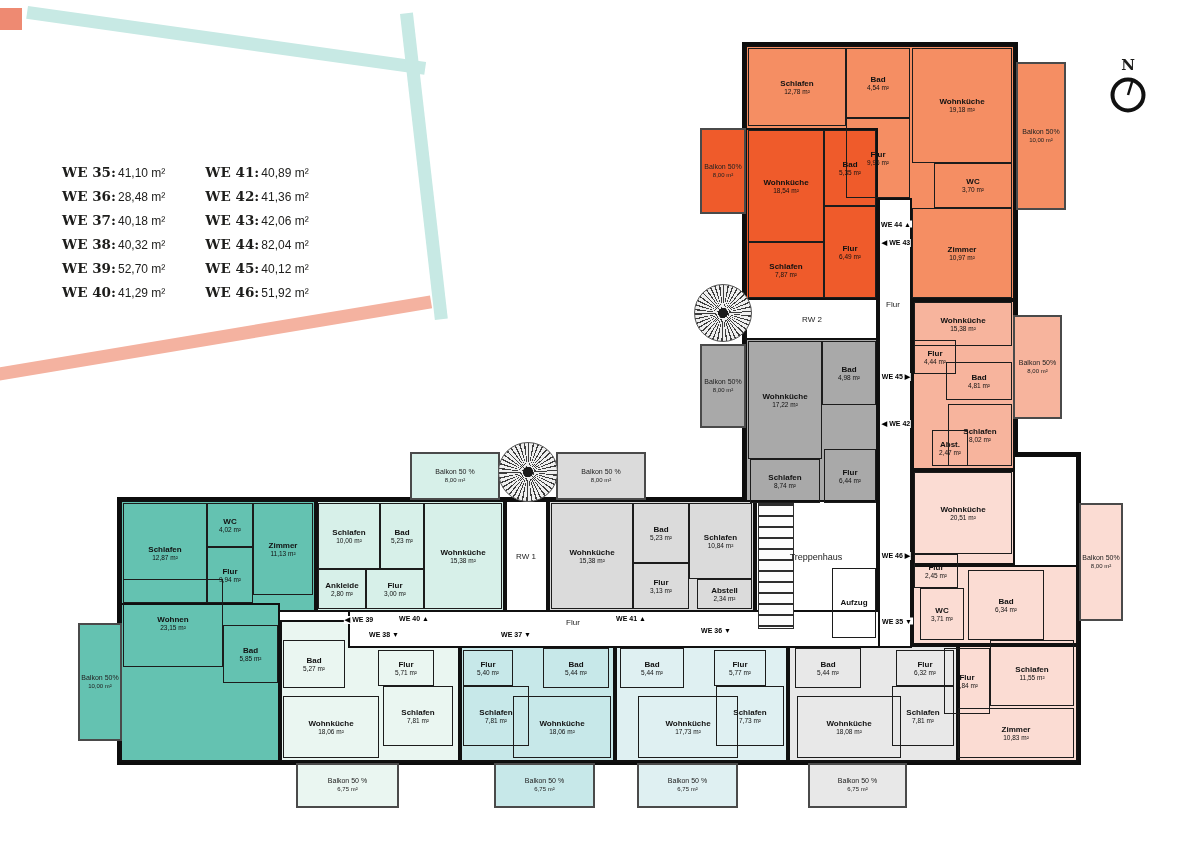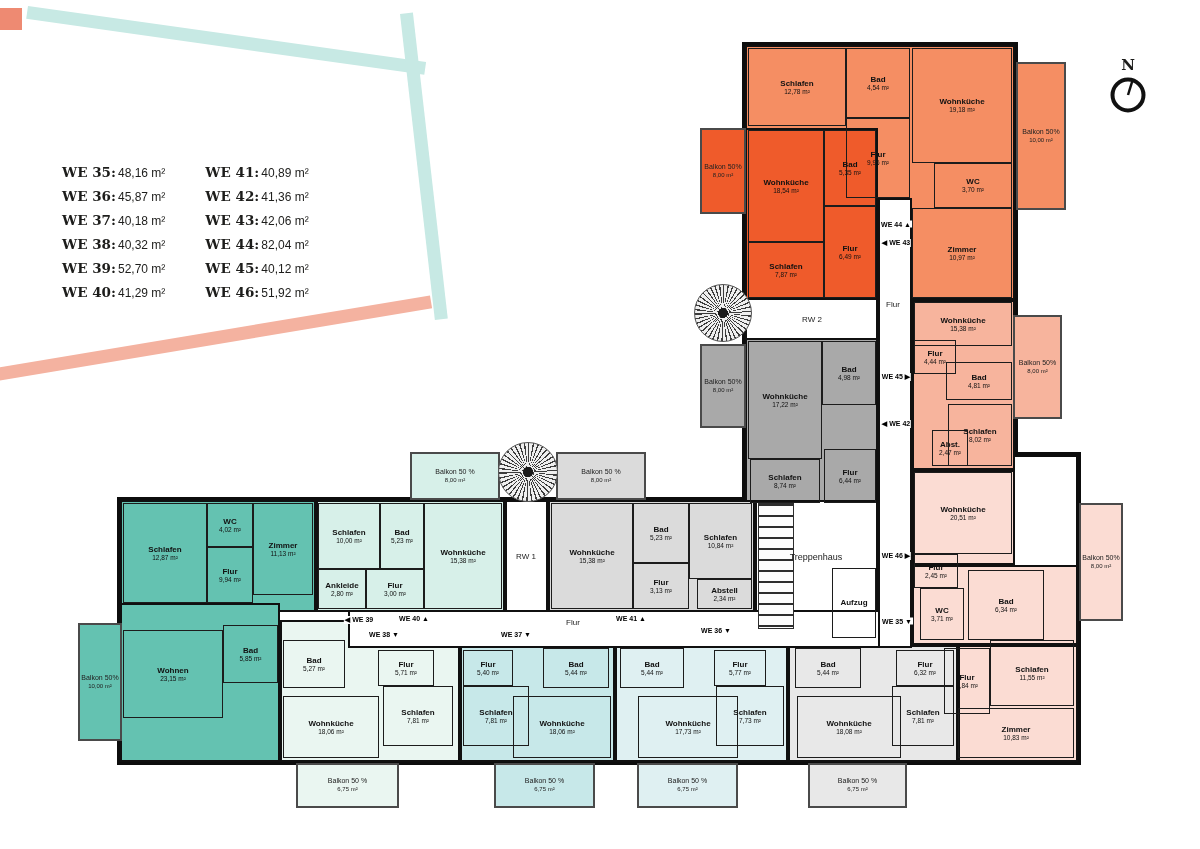--- a/index.html
+++ b/index.html
@@ -51,25 +51,25 @@
 <div class="stripe" id="stripe-salmon" style="background: rgb(244, 178, 160);"></div>
 <div class="stripe" id="corner-square" style="background: rgb(238, 138, 114);"></div>
 
 <div id="title">
 </div>
 
 <div id="legend">
     <div class="lcol">
       <div class="lrow">
         <span class="lwe">WE 35:</span>
-        <span class="lval">48,16 m²</span>
+        <span class="lval">41,10 m²</span>
       </div>
       <div class="lrow">
         <span class="lwe">WE 36:</span>
-        <span class="lval">45,87 m²</span>
+        <span class="lval">28,48 m²</span>
       </div>
       <div class="lrow">
         <span class="lwe">WE 37:</span>
         <span class="lval">40,18 m²</span>
       </div>
       <div class="lrow">
         <span class="lwe">WE 38:</span>
         <span class="lval">40,32 m²</span>
       </div>
       <div class="lrow">
@@ -255,21 +255,21 @@
       <span class="ra">4,02 m²</span>
     </div>
     <div class="room" style="left: 207px; top: 547px; width: 46px; height: 56px;">
       <span class="rn">Flur</span>
       <span class="ra">9,94 m²</span>
     </div>
     <div class="room" style="left: 253px; top: 503px; width: 60px; height: 92px;">
       <span class="rn">Zimmer</span>
       <span class="ra">11,13 m²</span>
     </div>
-    <div class="room" style="left: 123px; top: 630px; width: 100px; height: 88px;">
+    <div class="room" style="left: 123px; top: 579px; width: 100px; height: 88px;">
       <span class="rn">Wohnen</span>
       <span class="ra">23,15 m²</span>
     </div>
     <div class="room" style="left: 223px; top: 625px; width: 55px; height: 58px;">
       <span class="rn">Bad</span>
       <span class="ra">5,85 m²</span>
     </div>
     <div class="room" style="left: 318px; top: 503px; width: 62px; height: 66px;">
       <span class="rn">Schlafen</span>
       <span class="ra">10,00 m²</span>

